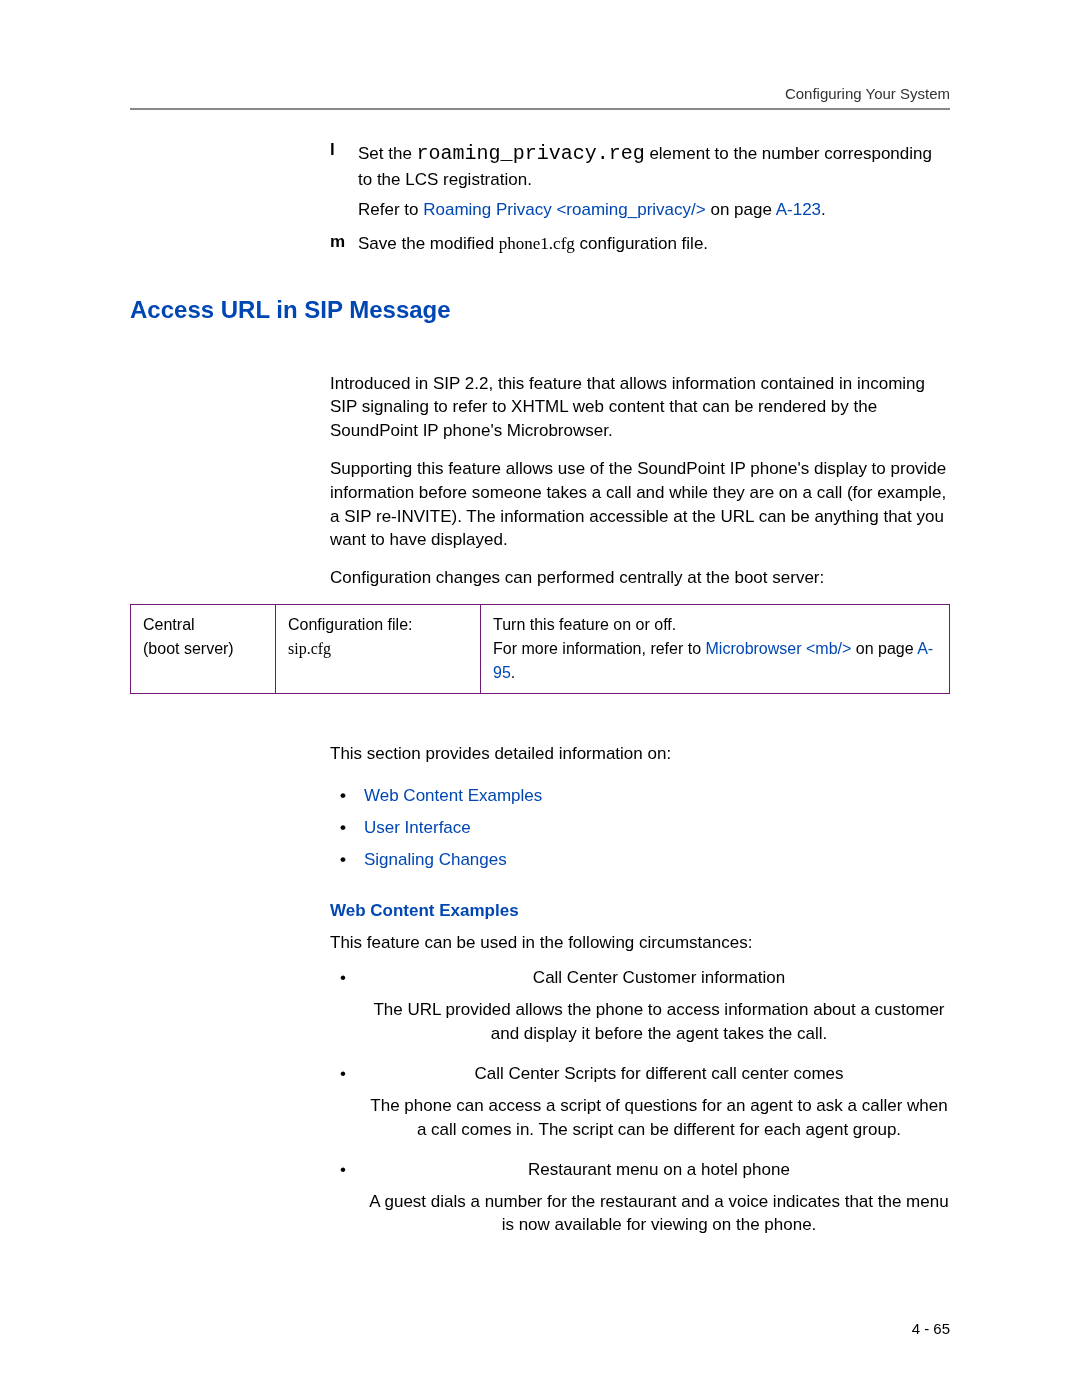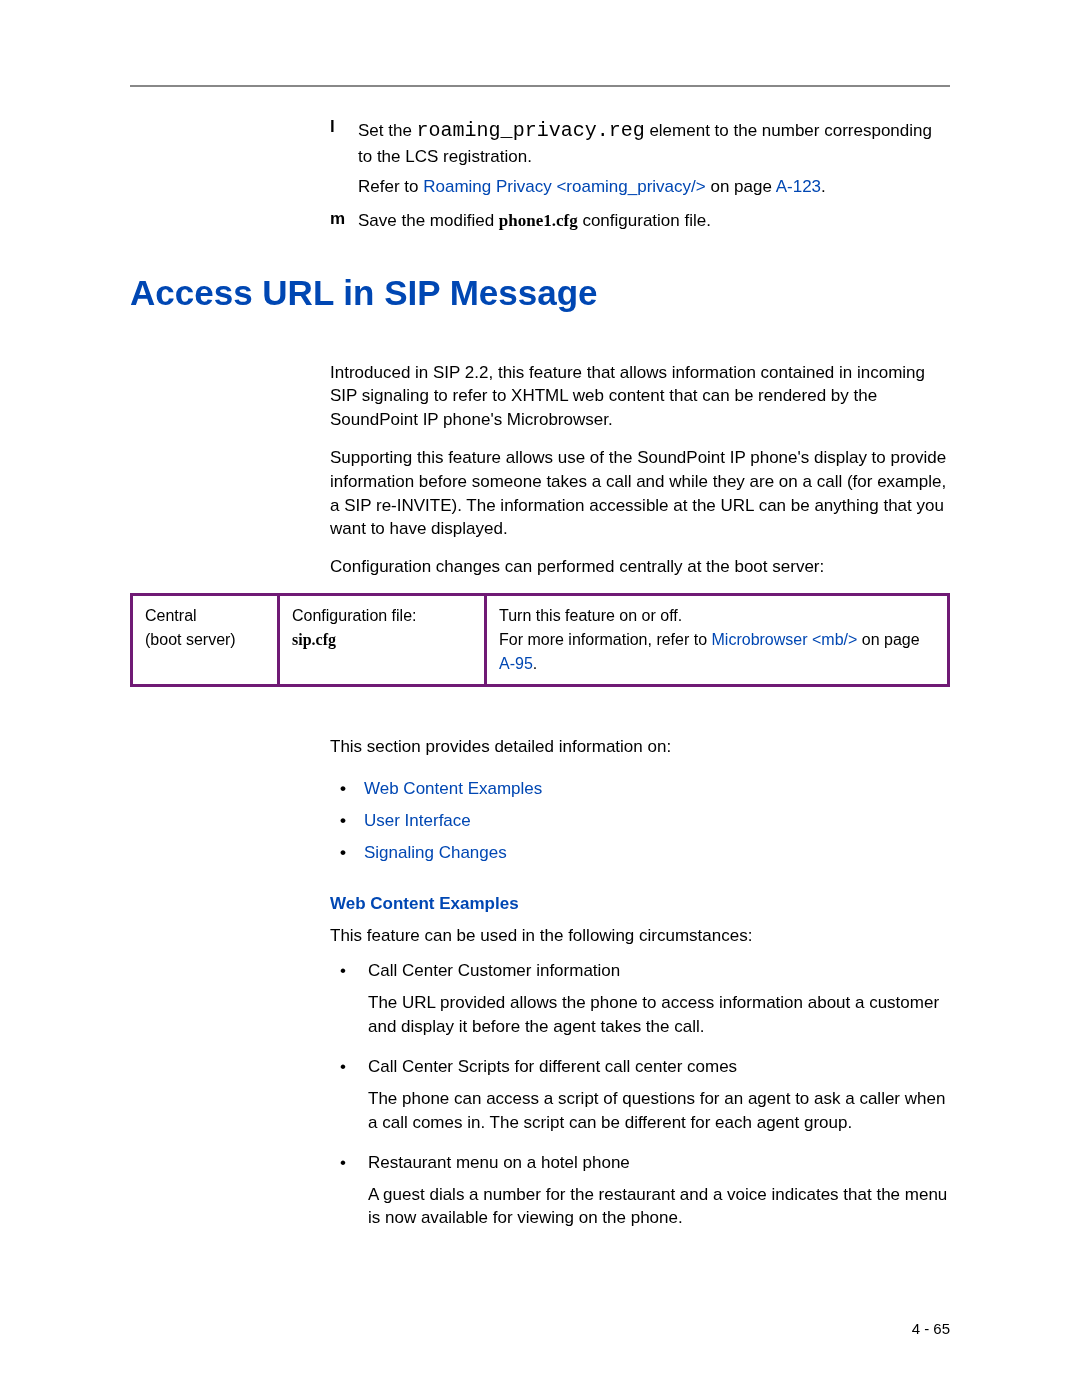--- a/index.html
+++ b/index.html
@@ -62,40 +62,40 @@
   }
   a.doc-link {
     color: #0047b3;
     text-decoration: none;
     text-align: right;
   }
   h2.section-title {
     color: #0047b3;
     font-family: "Trebuchet MS", sans-serif;
     font-weight: bold;
-    font-size: 35px;
+    font-size: 24px;
     margin: 40px 0 14px 0;
   }
   .body-para {
     font-size: 17px;
     line-height: 1.4;
     margin: 0 0 14px 0;
   }
   .mid-block {
     margin-left: 200px;
     margin-top: 48px;
   }
   table.config-table {
     width: 100%;
     border-collapse: collapse;
     margin: 10px 0 24px 0;
     font-size: 16px;
   }
   table.config-table td {
-    border: 3px solid #701a75;
+    border: 1px solid #701a75;
     padding: 8px 12px;
     vertical-align: top;
     line-height: 1.5;
   }
   table.config-table td.col1 { width: 120px; }
   table.config-table td.col2 { width: 180px; }
   ul.dotlinks {
     list-style: none;
     margin: 8px 0 24px 0;
     padding-left: 10px;
@@ -124,20 +124,21 @@
   }
   .ex-desc {
     font-size: 17px;
     line-height: 1.4;
     margin-left: 0;
   }
   ul.ex-list {
     list-style: none;
     margin: 0;
     padding-left: 10px;
+    text-align: center;
   }
   ul.ex-list > li {
     position: relative;
     padding-left: 28px;
     margin-bottom: 18px;
   }
   ul.ex-list > li::before {
     content: "•";
     position: absolute;
     left: 0;
@@ -146,27 +147,28 @@
   }
   .footer-page {
     position: absolute;
     bottom: 60px;
     right: 130px;
     font-size: 15px;
     font-family: "Trebuchet MS", sans-serif;
   }
   .bold-serif {
     font-family: "Times New Roman", serif;
-    font-weight: bold;
+    font-weight: normal;
   }
 </style>
 </head>
 <body>
 
 <div class="page">
+  <div class="header-right">Configuring Your System</div>
   <hr class="top-rule">
 
   <div class="main-indent">
     <div class="step-row">
       <div class="step-marker">l</div>
       <div class="step-content">
         <span>Set the </span><span class="mono">roaming_privacy.reg</span><span> element to the number corresponding to the LCS registration.</span>
       </div>
     </div>
     <div class="refer-line">

